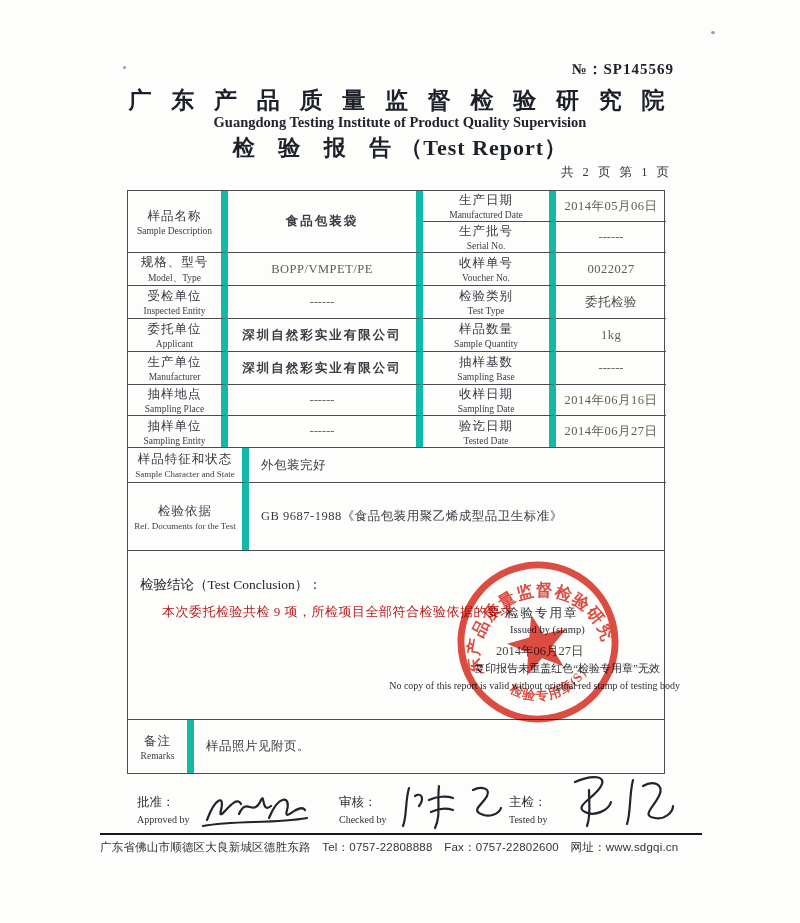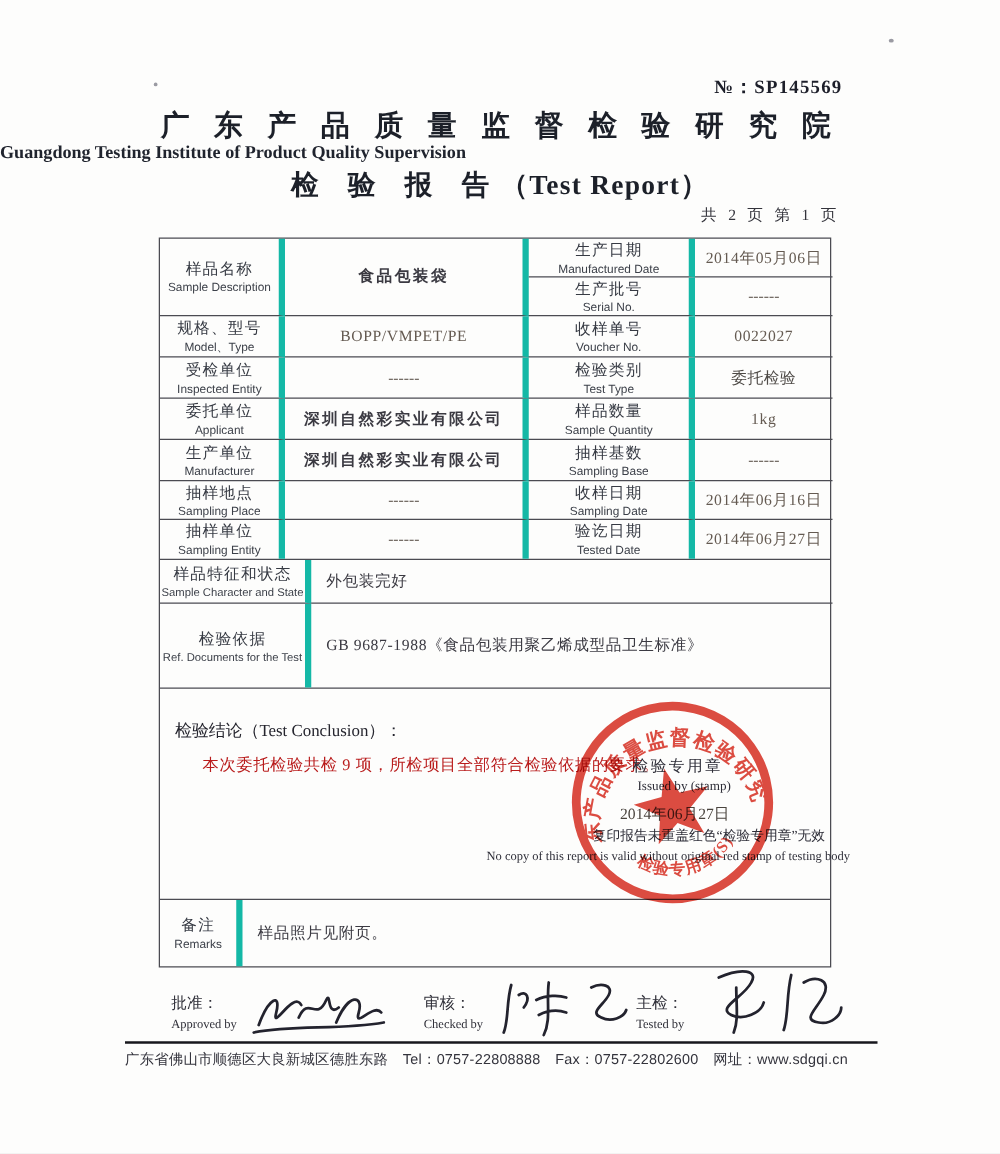--- a/index.html
+++ b/index.html
@@ -12,21 +12,21 @@
   
   .report-no {
     position:absolute; top:60px; right:126px;
     font-weight:bold; font-size:15px; color:#1d1f2a; letter-spacing:1px;
   }
   .org-cn {
     position:absolute; top:85px; left:0; width:100%; text-align:center;
     font-size:23px; font-weight:bold; color:#1c2029; letter-spacing:7px;
   }
   .org-en {
-    position:absolute; top:114px; left:0; width:100%; 
+    position:absolute; top:114px; left:0; width:100%; text-align:center;
     font-size:14.5px; font-weight:bold; color:#20242e;
   }
   .report-title {
     position:absolute; top:133px; left:0; width:100%; text-align:center;
     font-size:22px; font-weight:bold; color:#1c2029;
   }
   .report-title .cn { letter-spacing:9px; }
   .report-title .en { letter-spacing:1px; }
   .page-info {
     position:absolute; top:164px; right:128px;
@@ -40,28 +40,28 @@
   .sec { border-bottom:1px solid #4b4b52; }
   .sec:last-child { border-bottom:none; }
   .grid1 {
     display:grid;
     grid-template-columns:100px 195px 133px 110px;
     grid-template-rows:31px 31px 33px 33px 33px 33px 31px 31px;
   }
   .grid2 { display:grid; grid-template-columns:121px 417px; grid-template-rows:35px 67px; }
   .grid4 { display:grid; grid-template-columns:66px 472px; grid-template-rows:53px; }
   .cell {
-    border-right:5px solid #14b8a6; border-bottom:1px solid #4b4b52;
+    border-right:7px solid #14b8a6; border-bottom:1px solid #4b4b52;
     display:flex; flex-direction:column; justify-content:center; align-items:center;
     overflow:hidden;
   }
   .cell.lastcol { border-right:none; }
   .cell.nb { border-bottom:none; }
   .lbl-cn { font-size:12.5px; color:#363a43; letter-spacing:1px; }
-  .lbl-en { font-size:9.5px; color:#3c4049; margin-top:1px; font-family:Liberation Sans, sans-serif; }
+  .lbl-en { font-size:9.5px; color:#3c4049; margin-top:1px; font-family:Liberation Serif, serif; }
   .val { font-size:12.5px; color:#4e4a46; letter-spacing:.5px; }
   .val.dark { color:#3b3a42; font-weight:bold; letter-spacing:2px; }
   .val.date { color:#645a51; }
   .val.dash { color:#6a6159; letter-spacing:0; }
   .cell.leftalign { align-items:flex-start; padding-left:12px; }
   
   .conclusion { position:relative; height:169px; }
   .conc-title {
     position:absolute; left:12px; top:25px;
     font-size:13.5px; font-weight:normal; color:#25252e;

